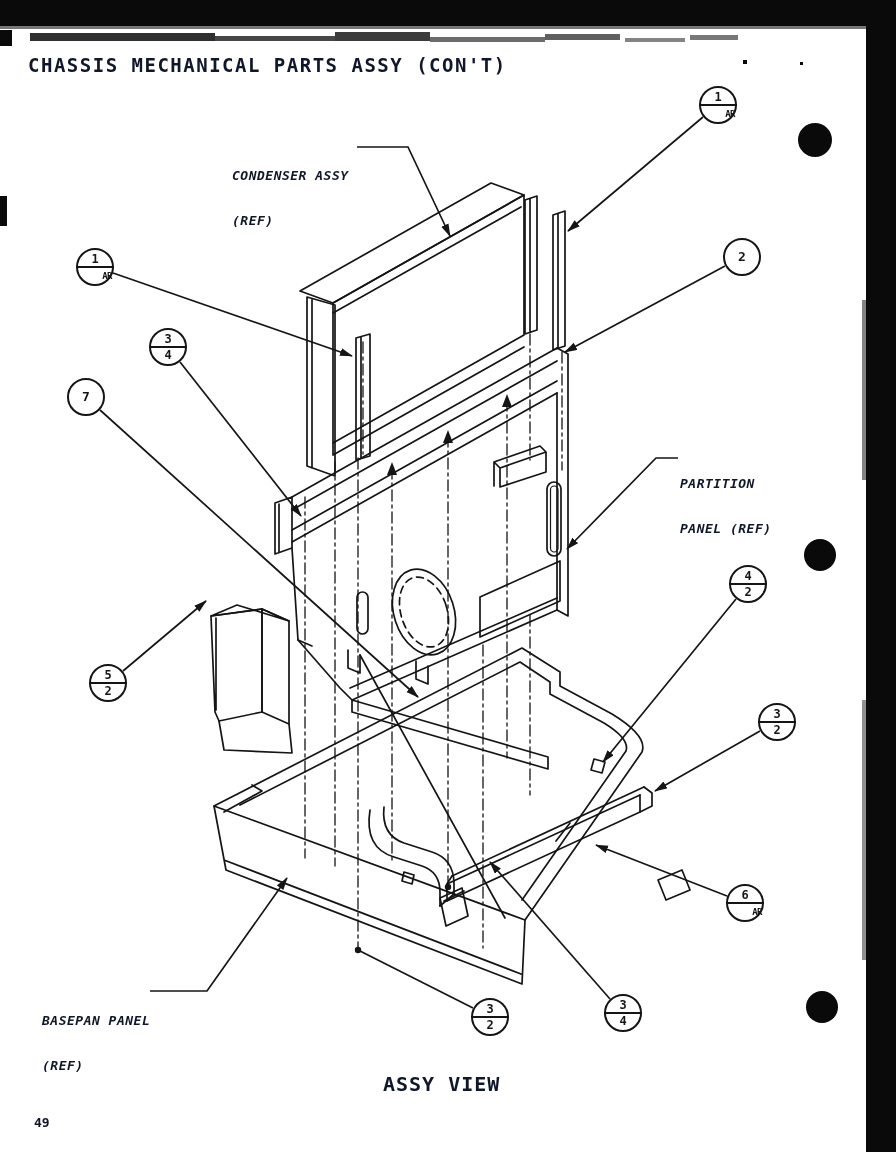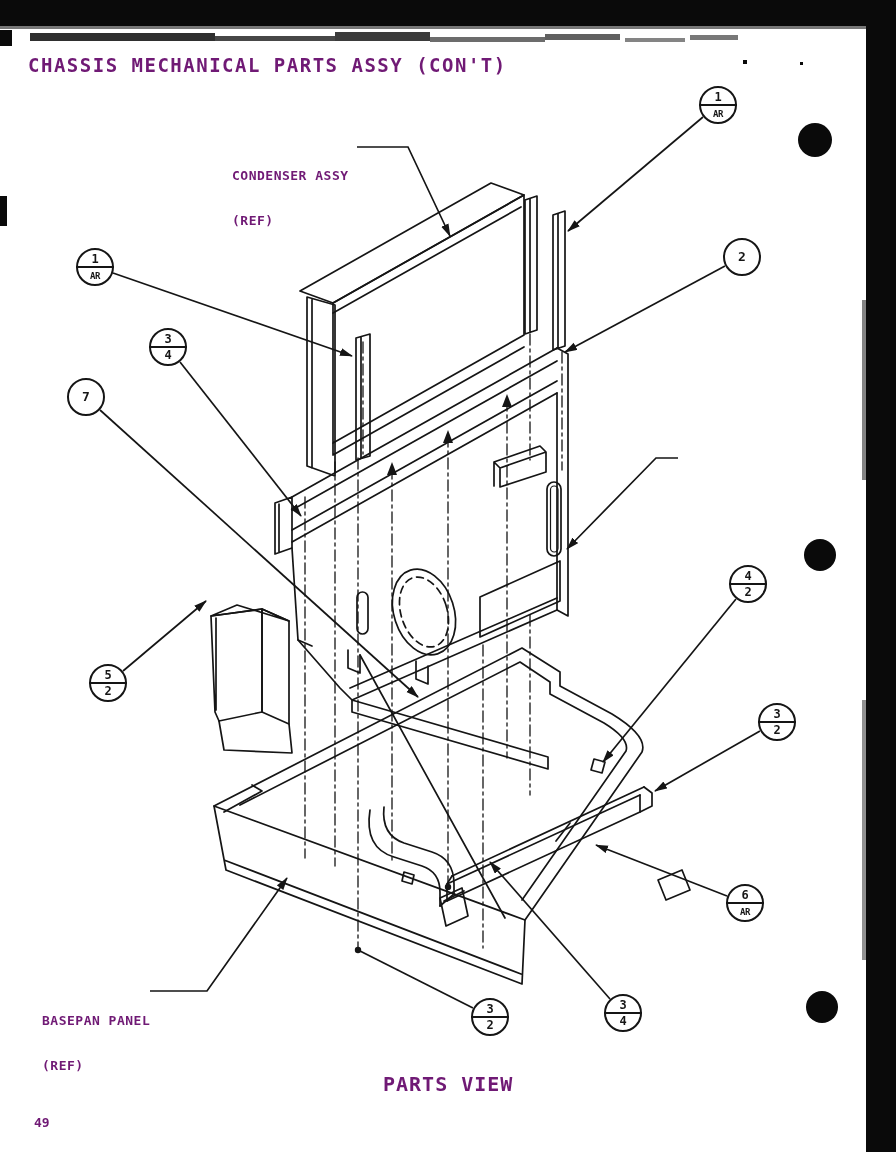--- a/index.html
+++ b/index.html
@@ -1,34 +1,34 @@
 <!DOCTYPE html>
 <html><head>
 <meta charset="utf-8">
 <style>
   html,body{margin:0;padding:0;background:#e8e8e8;}
   #page{position:relative;width:896px;height:1152px;background:#ffffff;overflow:hidden;
         font-family:"DejaVu Sans Mono", monospace; color:#151515;}
   svg{position:absolute;left:0;top:0;}
-  .txt{position:absolute;white-space:pre;color:#701a75;}
+  .txt{position:absolute;white-space:pre;color:#0f172a;}
   #title{left:28px;top:54px;font-size:19px;font-weight:bold;letter-spacing:1.5px;}
-  .part-label{font-size:13px;font-weight:bold;letter-spacing:0.5px;line-height:15px;}
+  .part-label{font-size:13px;font-weight:bold;letter-spacing:0.5px;line-height:15px;font-style:italic;}
   #lbl-condenser{left:232px;top:138px;}
   #lbl-partition{left:680px;top:446px;}
   #lbl-basepan{left:42px;top:983px;}
   #rear-view{left:383px;top:1072px;font-size:20px;font-weight:bold;letter-spacing:1px;}
   #page-footer{left:34px;top:1088px;font-size:13px;font-weight:bold;line-height:14px;}
   .balloon{position:absolute;width:38px;height:38px;box-sizing:border-box;
            border:2px solid #151515;border-radius:50%;}
   .balloon .num{position:absolute;left:0;right:0;top:1px;text-align:center;
                 font-size:12px;font-weight:bold;line-height:16px;}
   .balloon .num.single{top:50%;transform:translateY(-50%);font-size:13px;}
   .balloon .den{position:absolute;left:0;right:0;bottom:1px;text-align:center;
                 font-size:12px;font-weight:bold;line-height:15px;}
-  .balloon .den.small{font-size:9px;letter-spacing:-0.5px;line-height:14px;}
+  .balloon .den.small{font-size:9px;letter-spacing:-0.5px;line-height:14px;text-align:right;}
   .balloon .divbar{position:absolute;left:-2px;right:-2px;top:16px;border-top:2px solid #151515;}
 </style>
 </head>
 <body>
 
 <div id="page">
 
   <svg width="896" height="1152" viewBox="0 0 896 1152">
     <defs>
       <marker id="arr" markerUnits="userSpaceOnUse" markerWidth="14" markerHeight="10" refX="12" refY="4" orient="auto">
@@ -159,27 +159,31 @@
     </g>
   </svg>
 
   <div class="txt" id="title">CHASSIS MECHANICAL PARTS ASSY (CON'T)</div>
 
   <div class="txt part-label" id="lbl-condenser">
     <div>CONDENSER ASSY</div>
     <div>(REF)</div>
   </div>
 
+  <div class="txt part-label" id="lbl-partition">
+    <div>PARTITION</div>
+    <div>PANEL (REF)</div>
+  </div>
 
   <div class="txt part-label" id="lbl-basepan">
     <div>BASEPAN PANEL</div>
     <div>(REF)</div>
   </div>
 
-  <div class="txt" id="rear-view">PARTS VIEW</div>
+  <div class="txt" id="rear-view">ASSY VIEW</div>
 
   <div class="txt" id="page-footer">
     <div>49</div>
     
   </div>
 
   <div id="callout-layer">
       <div class="balloon" style="left: 699px; top: 86px;">
         <span class="num">1</span>
         <div class="divbar"></div>

